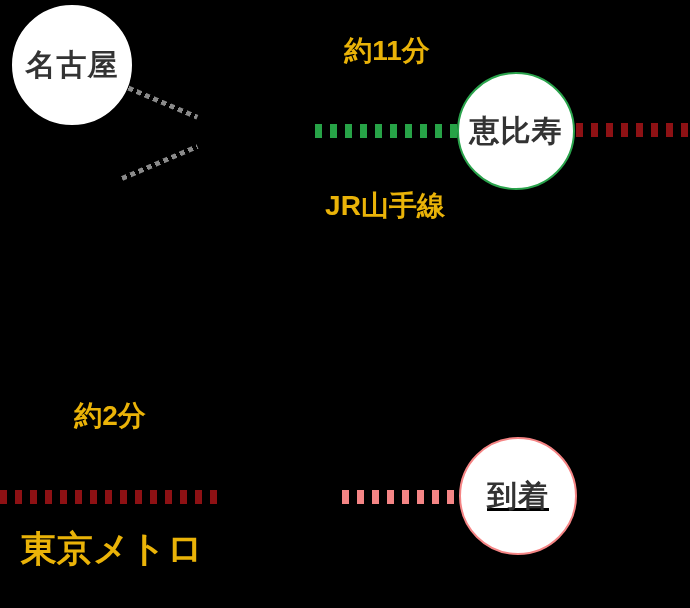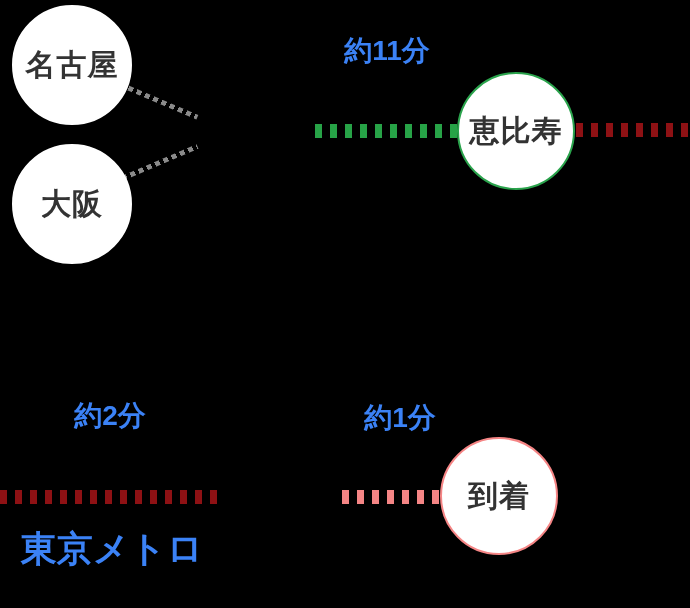--- a/index.html
+++ b/index.html
@@ -14,21 +14,21 @@
     display:flex;align-items:center;justify-content:center;
   }
   .station .st-label{
     font-size:30px;font-weight:bold;color:#333333;letter-spacing:1px;white-space:nowrap;
   }
   .st-nagoya{left:12px;top:5px;width:120px;height:120px;}
   .st-osaka{left:12px;top:144px;width:120px;height:120px;}
   .st-shinagawa{left:194px;top:71px;width:120px;height:120px;}
   .st-ebisu{left:457px;top:72px;width:118px;height:118px;}
   .st-hiroo{left:223px;top:437px;width:118px;height:118px;}
-  .st-arrival{left:440px;top:437px;width:118px;height:118px;}
+  .st-arrival{left:459px;top:437px;width:118px;height:118px;text-decoration:underline;}
 
   
   .dotted{
     position:absolute;height:14px;
     background:repeating-linear-gradient(to right,var(--c,#999) 0 7px,transparent 7px 15px);
   }
   .ln-green{left:315px;top:124px;width:142px;}
   .ln-red-right{left:576px;top:123px;width:114px;}
   .ln-red-left{left:0px;top:490px;width:223px;}
   .ln-pink{left:342px;top:490px;width:117px;}
@@ -36,21 +36,21 @@
   
   .connector{
     position:absolute;height:5px;transform-origin:left center;
     background:repeating-linear-gradient(to right,var(--c,#8a8a8a) 0 5px,transparent 5px 9px);
   }
   .cn-nagoya{left:120px;top:82px;width:84px;transform:rotate(23deg);}
   .cn-osaka{left:122px;top:176px;width:82px;transform:rotate(-23deg);}
 
   
   .lbl{
-    position:absolute;font-weight:bold;font-size:28px;color:#3b82f6;
+    position:absolute;font-weight:bold;font-size:28px;color:#eab308;
     transform:translateX(-50%);white-space:nowrap;
   }
   .lbl-dur-yamanote{left:387px;top:32px;}
   .lbl-line-yamanote{left:385px;top:187px;}
   .lbl-dur-hibiya{left:110px;top:397px;}
   .lbl-line-hibiya{left:112px;top:533px;text-align:center;font-size:36px;line-height:32px;}
   .lbl-dur-walk{left:400px;top:399px;}
   .lbl-line-walk{left:400px;top:551px;}
 </style>
 </head>
@@ -60,33 +60,30 @@
 
   <div class="connector cn-nagoya" style="--c: #8a8a8a;"></div>
   <div class="connector cn-osaka" style="--c: #8a8a8a;"></div>
 
   <div class="dotted ln-green" style="--c: #27a347;"></div>
   <div class="dotted ln-red-right" style="--c: #8e1114;"></div>
   <div class="dotted ln-red-left" style="--c: #8e1114;"></div>
   <div class="dotted ln-pink" style="--c: #f48585;"></div>
 
   <div class="lbl lbl-dur-yamanote">約11分</div>
+  <div class="lbl lbl-line-yamanote">JR山手線</div>
 
   <div class="lbl lbl-dur-hibiya">約2分</div>
   <div class="lbl lbl-line-hibiya">
     <div>東京メトロ</div>
   </div>
 
-  <div class="lbl lbl-dur-walk">約1分</div>
 
   <div class="station st-nagoya" style="--ring: #ffffff;">
     <span class="st-label">名古屋</span>
-  </div>
-  <div class="station st-osaka" style="--ring: #ffffff;">
-    <span class="st-label">大阪</span>
   </div>
   <div class="station st-ebisu" style="--ring: #2aa34c;">
     <span class="st-label">恵比寿</span>
   </div>
   <div class="station st-arrival" style="--ring: #f58585;">
     <span class="st-label">到着</span>
   </div>
 
 </div>
 

